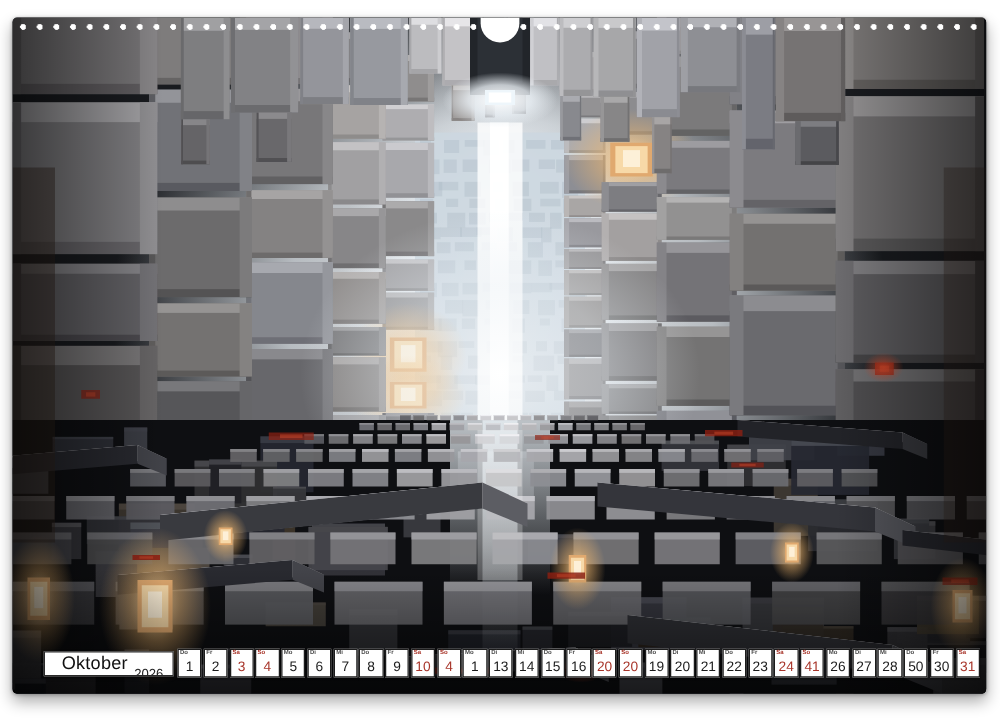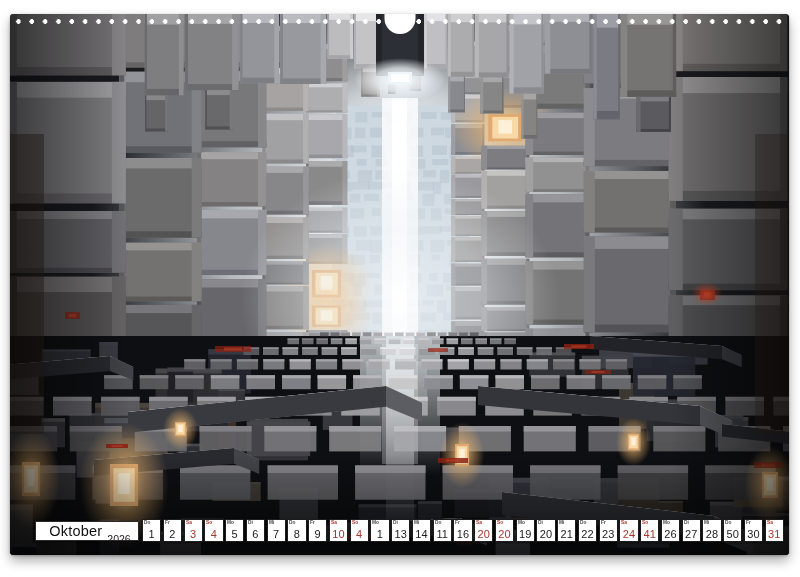--- a/index.html
+++ b/index.html
@@ -1358,21 +1358,21 @@
           <div class="cell">
             <span class="wd">Di</span>
             <span class="num">13</span>
           </div>
           <div class="cell">
             <span class="wd">Mi</span>
             <span class="num">14</span>
           </div>
           <div class="cell">
             <span class="wd">Do</span>
-            <span class="num">11</span>
+            <span class="num">15</span>
           </div>
           <div class="cell">
             <span class="wd">Fr</span>
             <span class="num">16</span>
           </div>
           <div class="cell red">
             <span class="wd">Sa</span>
             <span class="num">20</span>
           </div>
           <div class="cell red">

